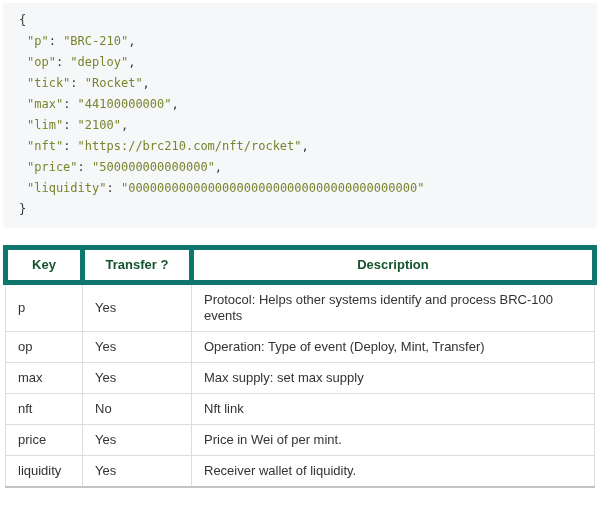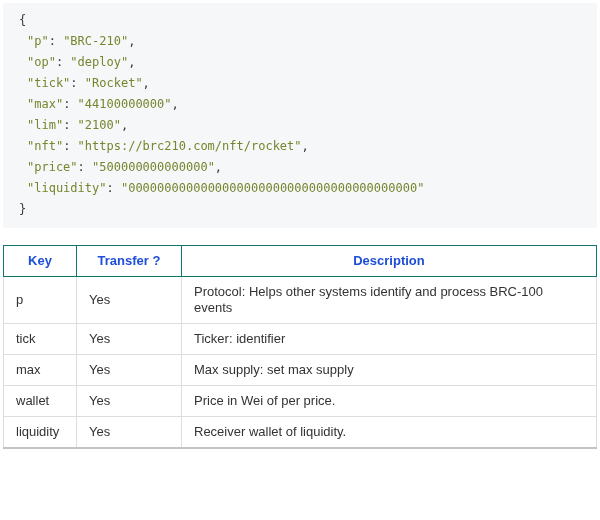--- a/index.html
+++ b/index.html
@@ -34,23 +34,23 @@
   
   table.spec {
     margin-top: 17px;
     width: 100%;
     border-collapse: collapse;
     font-size: 13px;
     color: #333333;
     border-bottom: 2px solid #c3c3c3;
   }
   table.spec th {
-    border: 1px solid #0f766e;
+    border: 5px solid #0f766e;
     font-weight: bold;
-    color: #1d4ed8;
+    color: #14532d;
     text-align: center;
     padding: 7px 8px;
     line-height: 16px;
   }
   table.spec td {
     border: 1px solid #dddddd;
     text-align: left;
     padding: 7px 12px;
     line-height: 16px;
   }
@@ -92,33 +92,38 @@
         <th>Description</th>
       </tr>
     </thead>
     <tbody>
       <tr>
         <td>p</td>
         <td>Yes</td>
         <td>Protocol: Helps other systems identify and process BRC-100 events</td>
       </tr>
       <tr>
-        <td>tick</td>
+        <td>op</td>
         <td>Yes</td>
-        <td>Ticker: identifier</td>
+        <td>Operation: Type of event (Deploy, Mint, Transfer)</td>
       </tr>
       <tr>
         <td>max</td>
         <td>Yes</td>
         <td>Max supply: set max supply</td>
       </tr>
       <tr>
-        <td>wallet</td>
+        <td>nft</td>
+        <td>No</td>
+        <td>Nft link</td>
+      </tr>
+      <tr>
+        <td>price</td>
         <td>Yes</td>
-        <td>Price in Wei of per price.</td>
+        <td>Price in Wei of per mint.</td>
       </tr>
       <tr>
         <td>liquidity</td>
         <td>Yes</td>
         <td>Receiver wallet of liquidity.</td>
       </tr>
     </tbody>
   </table>
 
 </div>

